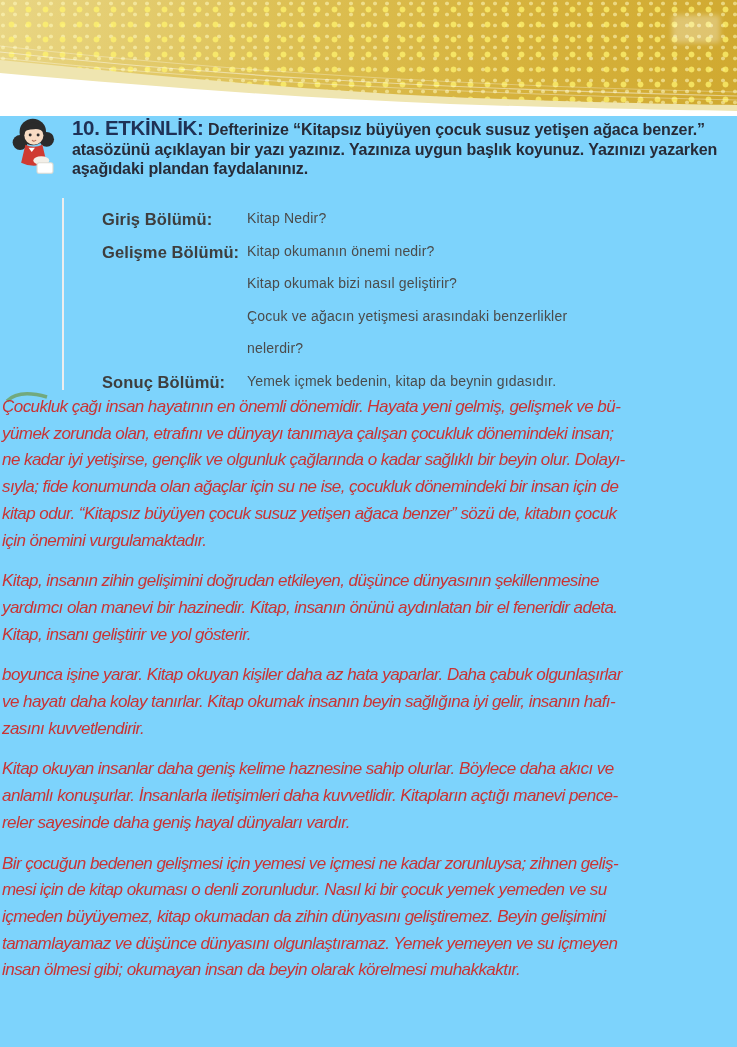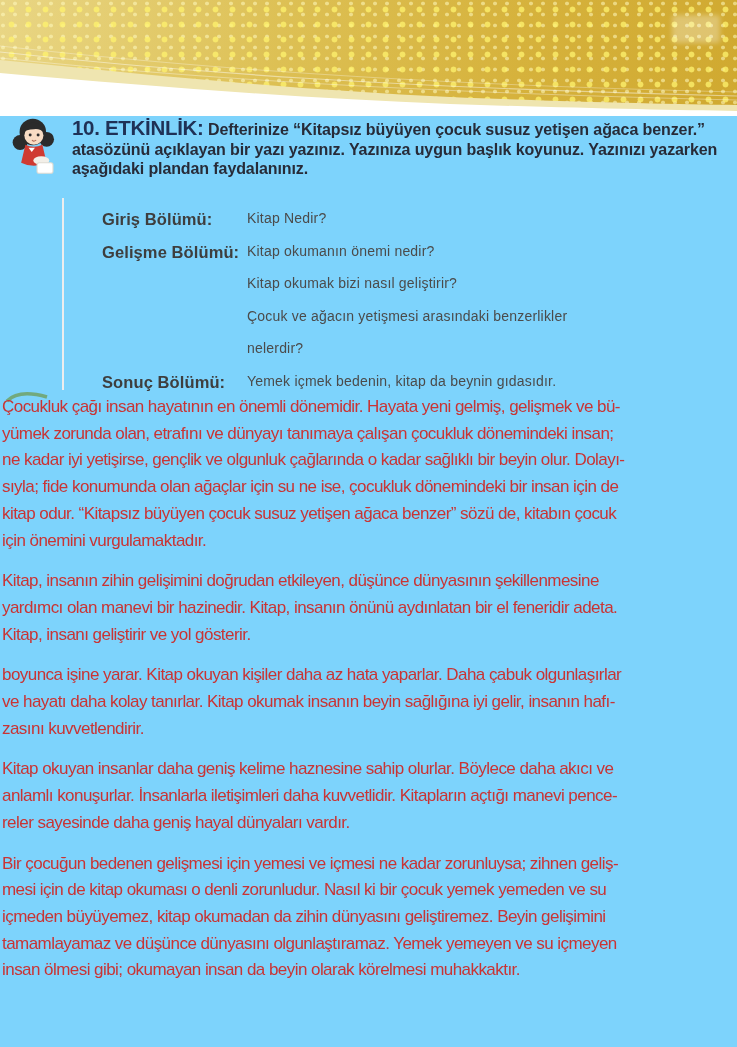--- a/index.html
+++ b/index.html
@@ -32,21 +32,21 @@
   
   .plan-border{position:absolute;left:62px;top:198px;width:2px;height:192px;background:#ededed;}
   .plan{position:absolute;left:102px;top:210px;width:630px;color:#474747;}
   .plan-row{display:flex;align-items:flex-start;height:32.6px;}
   .plan-label{flex:0 0 145px;font-weight:bold;font-size:16.5px;color:#3e3e3e;letter-spacing:0.1px;}
   .plan-text{flex:1;font-size:14px;color:#4b4b4b;letter-spacing:0.2px;}
 
   
   .leaf{position:absolute;left:5px;top:389px;}
   .essay{position:absolute;left:2px;top:394px;width:734px;color:#c93434;}
-  .essay-par{margin:0 0 14px 0;}
+  .essay-par{margin:0 0 14px 0;font-style:italic;}
   .essay-line{white-space:nowrap;font-size:17px;line-height:26.7px;letter-spacing:-0.55px;font-weight:500;}
 </style>
 </head>
 <body>
 
 <div class="page">
 
   <div class="banner">
     <svg class="banner-wave" viewBox="0 0 737 116" preserveAspectRatio="none" aria-hidden="true">
       <path d="M0,46 C180,66 400,84 737,92" stroke="rgba(255,255,255,0.30)" stroke-width="1" fill="none"></path>

